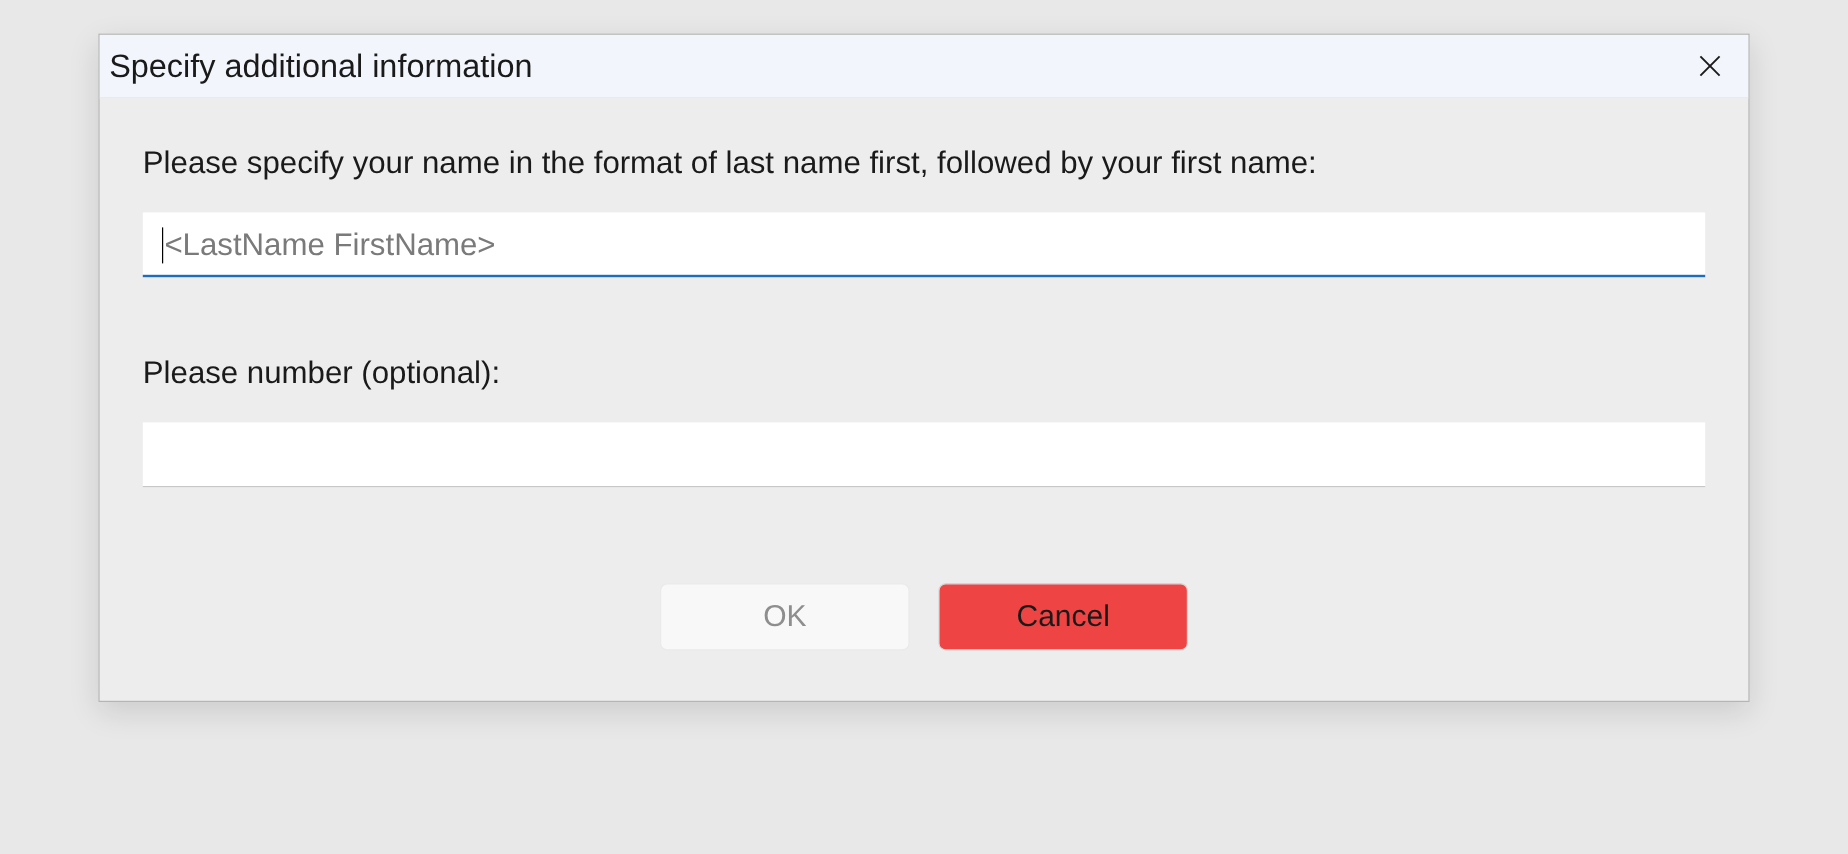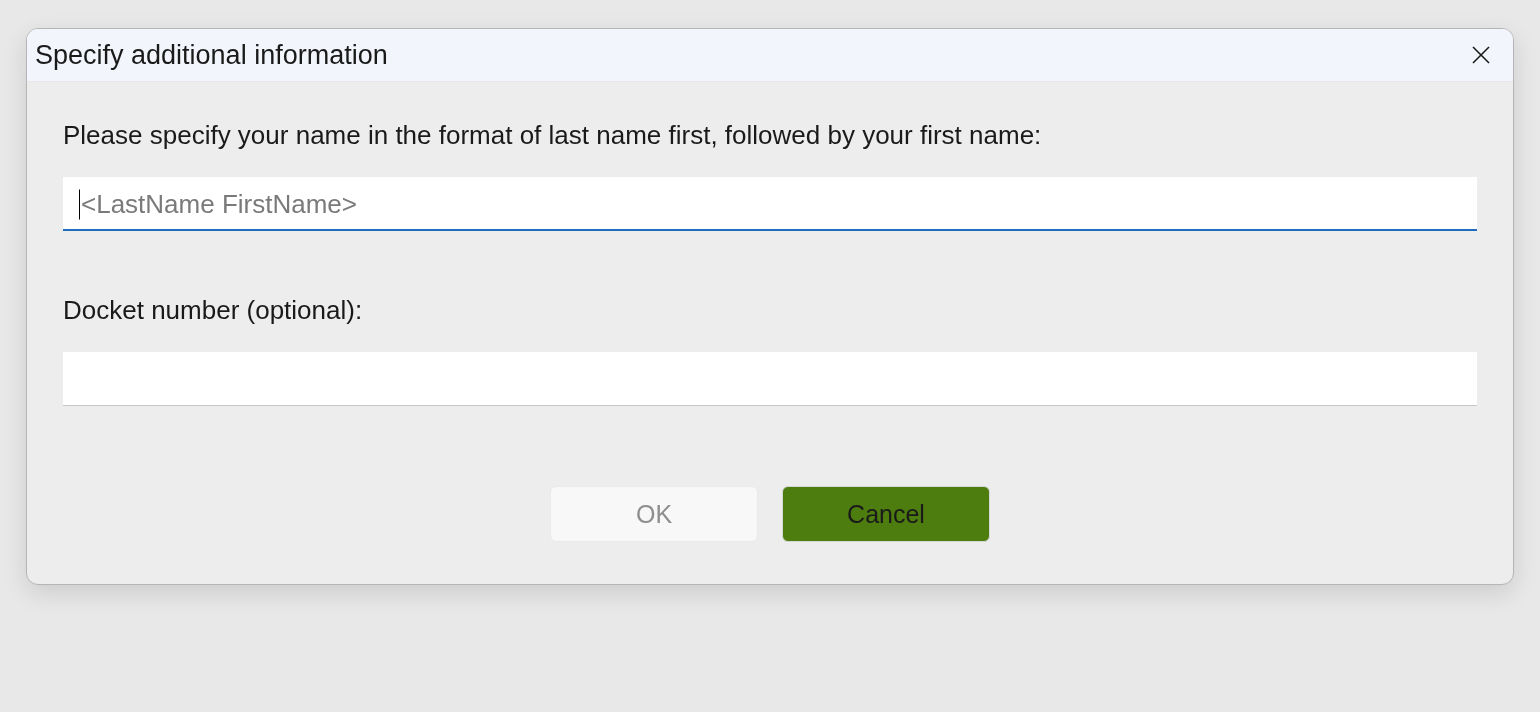--- a/index.html
+++ b/index.html
@@ -13,24 +13,24 @@
       background: #e8e8e8;
       width: 1540px;
       height: 712px;
       display: flex;
       align-items: flex-start;
       justify-content: center;
       padding-top: 28px;
     }
 
     .dialog {
-      width: 1488px;
+      width: 1376px;
       background: #ededed;
       border: 1px solid #b5b5b5;
-      border-radius: 12px;
+      border-radius: 0;
       box-shadow: 0 8px 24px rgba(0,0,0,0.12);
       overflow: hidden;
     }
 
     .titlebar {
       display: flex;
       align-items: center;
       justify-content: space-between;
       background: #f2f5fb;
       padding: 8px 14px 8px 8px;
@@ -113,21 +113,21 @@
       justify-content: center;
     }
 
     .btn-ok {
       background: #f8f8f8;
       border: 1px solid #eaeaea;
       color: #8e8e8e;
     }
 
     .btn-cancel {
-      background: #4d7c0f;
+      background: #ef4444;
       border: 1px solid #d6d6d6;
       color: #1a1a1a;
     }
 
     .caret {
       display: inline-block;
       width: 1px;
       height: 30px;
       background: #000;
       vertical-align: middle;
@@ -172,21 +172,21 @@
       <div class="input-wrap">
         <input type="text" class="text-input focused" value="" style="">
         <div class="placeholder-overlay">
           <span class="caret"></span>
           <span>&lt;LastName FirstName&gt;</span>
         </div>
       </div>
     </div>
 
     <div class="field-group docket">
-      <div class="field-label">Docket number (optional):</div>
+      <div class="field-label">Please number (optional):</div>
       <input type="text" class="text-input" value="" style="">
     </div>
 
     <div class="button-row">
       <button class="btn btn-ok">
         <span>OK</span>
       </button>
       <button class="btn btn-cancel">
         <span>Cancel</span>
       </button>

